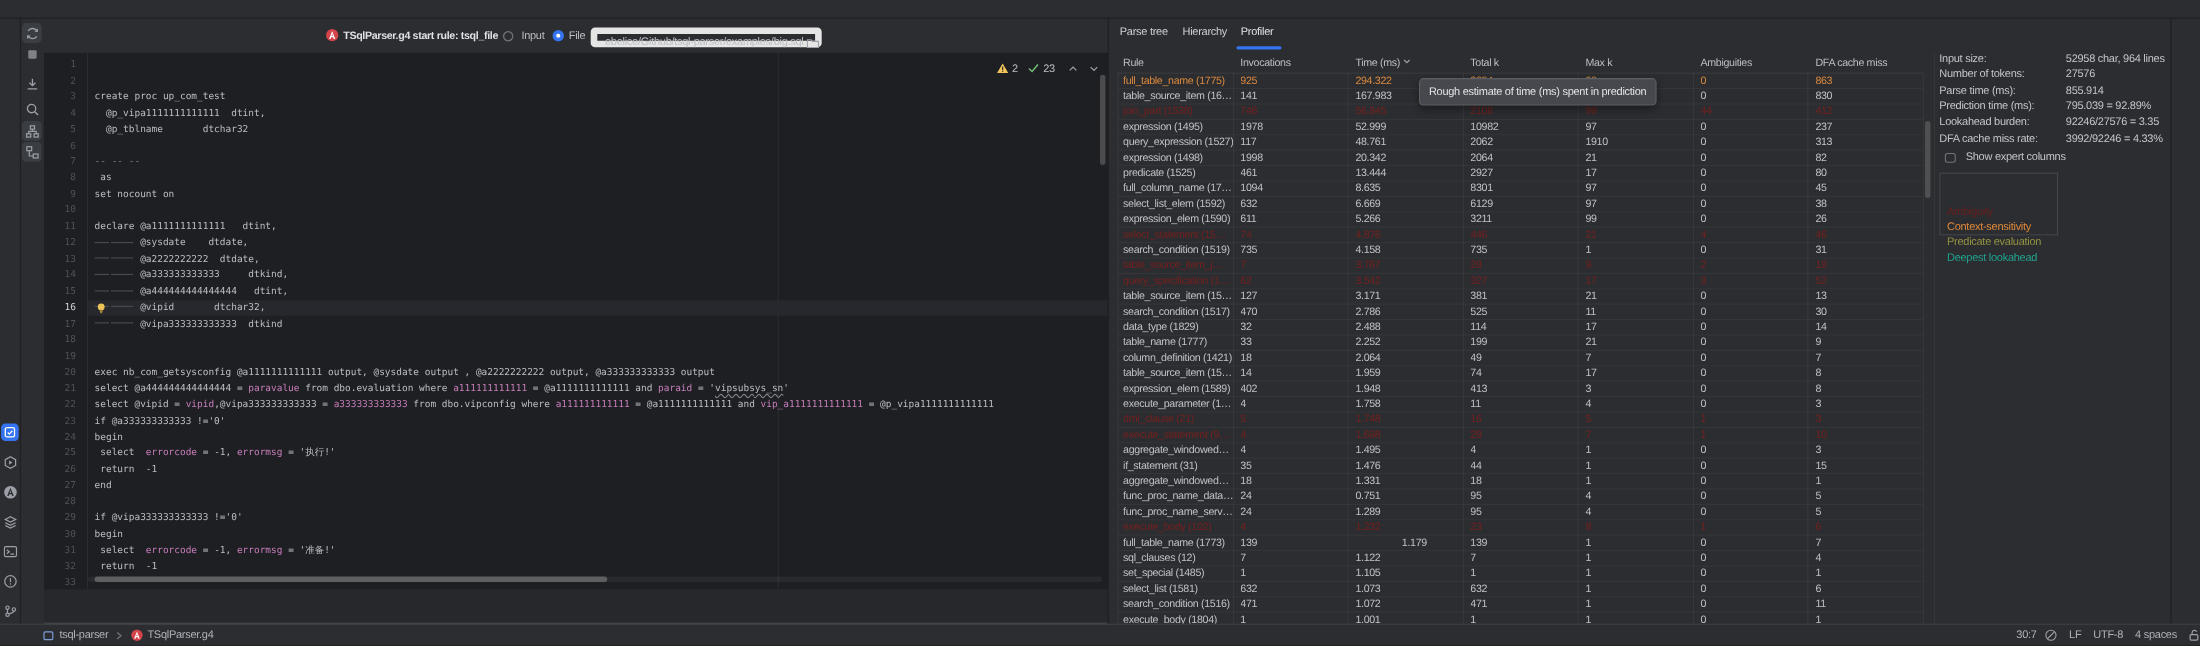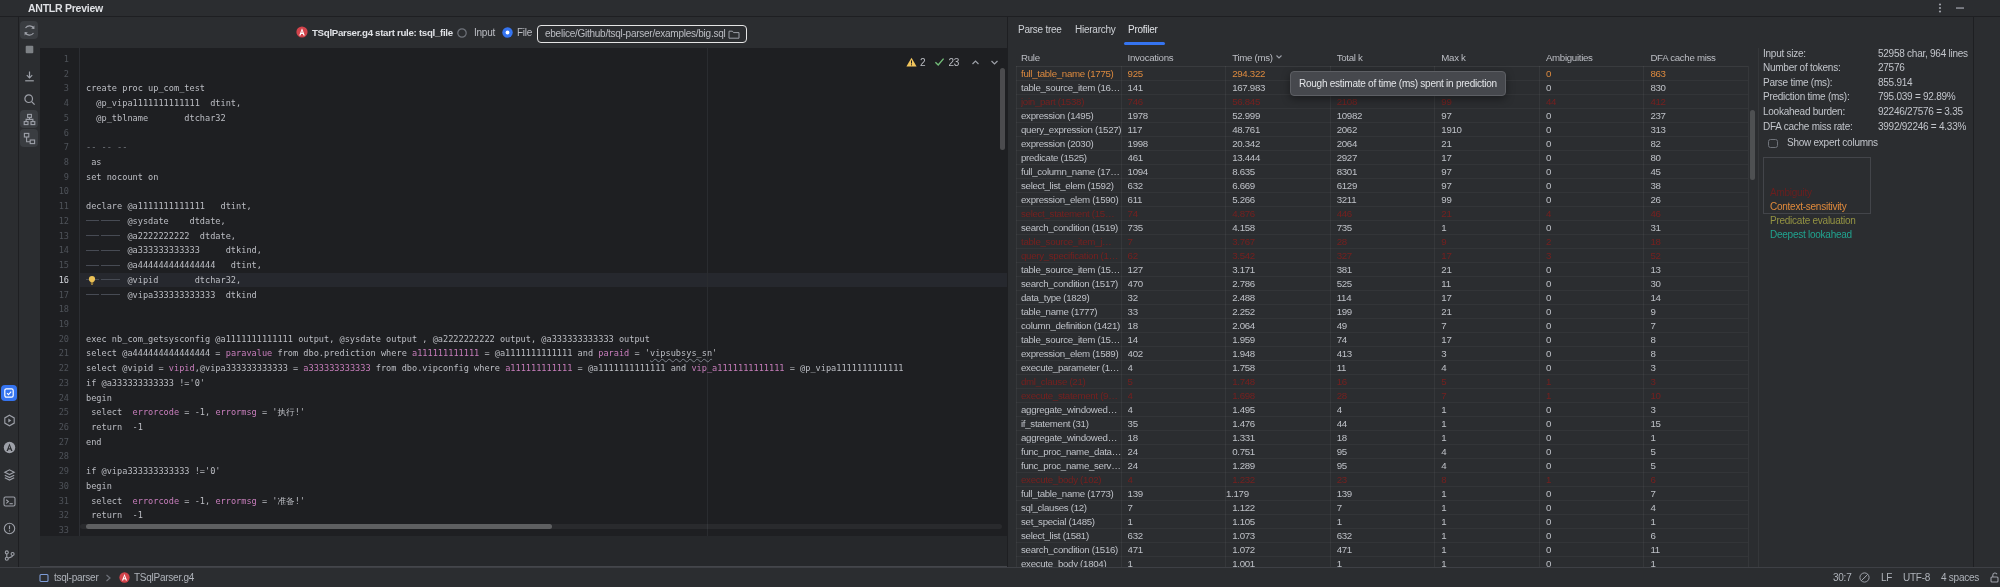--- a/index.html
+++ b/index.html
@@ -22,21 +22,21 @@
 
   
   #tw-toolbar{left:18px;top:16px;width:22px;height:552px;}
   .twt-item{position:absolute;left:2px;width:18px;height:18px;display:flex;align-items:center;justify-content:center;border-radius:4px;}
   .twt-item.chip{background:#3A3D41;}
 
   
   #main-toolbar{left:40px;top:16px;width:967px;height:32px;}
   #grammar-label{font-weight:bold;color:#DFE1E5;white-space:pre;font-size:9.7px;letter-spacing:-0.3px;}
   .radio-label{color:#BCBEC4;}
-  #file-field{box-sizing:border-box;border:1px solid #e5e5e5;border-radius:4px;background:#2B2D30;}
+  #file-field{box-sizing:border-box;border:6px solid #e5e5e5;border-radius:4px;background:#2B2D30;}
   #file-field-text{white-space:nowrap;color:#BCBEC4;}
 
   
   #editor{left:40px;top:48px;width:967px;height:488px;background:#1E1F22;overflow:hidden;}
   #caret-line-bg{left:40px;width:962px;height:14.7px;background:#26282E;}
   .gutter-num{position:absolute;left:0;width:29px;text-align:right;
       font-family:"DejaVu Sans Mono",monospace;font-size:8.6px;letter-spacing:0;color:#4E5259;line-height:14.72px;}
   .gutter-num.cur{color:#D2D5DB;}
   .code-line{position:absolute;left:46px;height:14.72px;line-height:14.72px;white-space:pre;
       font-family:"DejaVu Sans Mono",monospace;font-size:8.6px;letter-spacing:0;color:#BCBEC4;}
@@ -86,37 +86,20 @@
 
   
   #status-bar{left:0;top:568px;width:2000px;height:19px;color:#AFB3BA;}
   .sb-item{position:absolute;top:0;height:19px;display:flex;align-items:center;white-space:nowrap;margin-left:34px;}
 </style>
 </head>
 <body>
 
 <div id="app">
 
-  <div class="abs" id="tw-header">
-    <div class="abs vc" id="tw-title">ANTLR Preview</div>
-    <div class="abs" style="left:1934px;top:2px;">
-      <svg width="12" height="12" viewBox="0 0 12 12">
-          <g fill="#9DA0A8">
-            <circle cx="6" cy="2.5" r="1.1"></circle>
-            <circle cx="6" cy="6" r="1.1"></circle>
-            <circle cx="6" cy="9.5" r="1.1"></circle>
-          </g>
-        </svg>
-    </div>
-    <div class="abs" style="left:1954px;top:2px;">
-      <svg width="12" height="12" viewBox="0 0 12 12">
-          <rect x="2" y="5.4" width="8" height="1.3" fill="#9DA0A8"></rect>
-        </svg>
-    </div>
-  </div>
   <div class="abs hline" style="left:0;top:16px;width:2000px;"></div>
 
   <div class="abs" id="activity-bar">
       <div class="act-item active" style="top: 369px;">
         <svg width="12" height="12" viewBox="0 0 12 12">
           <rect x="1.8" y="1.8" width="8.4" height="8.4" rx="1.6" fill="none" stroke="#fff" stroke-width="1.2"></rect>
           <path d="M4 6.2 5.5 7.7 8.2 4.6" fill="none" stroke="#fff" stroke-width="1.1"></path>
         </svg>
       </div>
       <div class="act-item" style="top: 396.5px;">
@@ -296,21 +279,21 @@
         </div>
         <div class="gutter-num" style="top: 239.52px;">17</div>
         <div class="code-line" style="top: 239.52px;"><span class="tabind"></span><span>@vipa333333333333  dtkind</span></div>
         <div class="gutter-num" style="top: 254.24px;">18</div>
         <div class="code-line" style="top: 254.24px;"></div>
         <div class="gutter-num" style="top: 268.96px;">19</div>
         <div class="code-line" style="top: 268.96px;"></div>
         <div class="gutter-num" style="top: 283.68px;">20</div>
         <div class="code-line" style="top: 283.68px;"><span>exec nb_com_getsysconfig @a1111111111111 output, @sysdate output , @a2222222222 output, @a333333333333 output</span></div>
         <div class="gutter-num" style="top: 298.4px;">21</div>
-        <div class="code-line" style="top: 298.4px;"><span>select @a444444444444444 = </span><span class="tk-p">paravalue</span><span> from dbo.prediction where </span><span class="tk-p">a111111111111</span><span> = @a1111111111111 and </span><span class="tk-p">paraid</span><span> = '</span><span class="tk-typo">vipsubsys_sn</span><span>'</span></div>
+        <div class="code-line" style="top: 298.4px;"><span>select @a444444444444444 = </span><span class="tk-p">paravalue</span><span> from dbo.evaluation where </span><span class="tk-p">a111111111111</span><span> = @a1111111111111 and </span><span class="tk-p">paraid</span><span> = '</span><span class="tk-typo">vipsubsys_sn</span><span>'</span></div>
         <div class="gutter-num" style="top: 313.12px;">22</div>
         <div class="code-line" style="top: 313.12px;"><span>select @vipid = </span><span class="tk-p">vipid</span><span>,@vipa333333333333 = </span><span class="tk-p">a333333333333</span><span> from dbo.vipconfig where </span><span class="tk-p">a111111111111</span><span> = @a1111111111111 and </span><span class="tk-p">vip_a1111111111111</span><span> = @p_vipa1111111111111</span></div>
         <div class="gutter-num" style="top: 327.84px;">23</div>
         <div class="code-line" style="top: 327.84px;"><span>if @a333333333333 !='0'</span></div>
         <div class="gutter-num" style="top: 342.56px;">24</div>
         <div class="code-line" style="top: 342.56px;"><span>begin</span></div>
         <div class="gutter-num" style="top: 357.28px;">25</div>
         <div class="code-line" style="top: 357.28px;"><span> select  </span><span class="tk-p">errorcode</span><span> = -1, </span><span class="tk-p">errormsg</span><span> = '执行!'</span></div>
         <div class="gutter-num" style="top: 372px;">26</div>
         <div class="code-line" style="top: 372px;"><span> return  -1</span></div>
@@ -437,21 +420,21 @@
         <div class="prow" style="top: 56px;">
           <span style="left: 5px; width: 99.6px;">query_expression (1527)</span>
           <span style="left: 111.6px; width: 99.6px;">117</span>
           <span style="left: 216.2px; width: 99.5px;">48.761</span>
           <span style="left: 320.7px; width: 99.6px;">2062</span>
           <span style="left: 425.3px; width: 99.6px;">1910</span>
           <span style="left: 529.9px; width: 99.5px;">0</span>
           <span style="left: 634.4px; width: 99.6px;">313</span>
         </div>
         <div class="prow" style="top: 70px;">
-          <span style="left: 5px; width: 99.6px;">expression (2030)</span>
+          <span style="left: 5px; width: 99.6px;">expression (1498)</span>
           <span style="left: 111.6px; width: 99.6px;">1998</span>
           <span style="left: 216.2px; width: 99.5px;">20.342</span>
           <span style="left: 320.7px; width: 99.6px;">2064</span>
           <span style="left: 425.3px; width: 99.6px;">21</span>
           <span style="left: 529.9px; width: 99.5px;">0</span>
           <span style="left: 634.4px; width: 99.6px;">82</span>
         </div>
         <div class="prow" style="top: 84px;">
           <span style="left: 5px; width: 99.6px;">predicate (1525)</span>
           <span style="left: 111.6px; width: 99.6px;">461</span>
@@ -664,21 +647,21 @@
           <span style="left: 111.6px; width: 99.6px;">4</span>
           <span style="left: 216.2px; width: 99.5px;">1.232</span>
           <span style="left: 320.7px; width: 99.6px;">23</span>
           <span style="left: 425.3px; width: 99.6px;">8</span>
           <span style="left: 529.9px; width: 99.5px;">1</span>
           <span style="left: 634.4px; width: 99.6px;">6</span>
         </div>
         <div class="prow" style="top: 420px;">
           <span style="left: 5px; width: 99.6px;">full_table_name (1773)</span>
           <span style="left: 111.6px; width: 99.6px;">139</span>
-          <span style="left: 210px; width: 99.5px;">1.179</span>
+          <span style="left: 220px; width: 99.5px; text-align: center;">1.179</span>
           <span style="left: 320.7px; width: 99.6px;">139</span>
           <span style="left: 425.3px; width: 99.6px;">1</span>
           <span style="left: 529.9px; width: 99.5px;">0</span>
           <span style="left: 634.4px; width: 99.6px;">7</span>
         </div>
         <div class="prow" style="top: 434px;">
           <span style="left: 5px; width: 99.6px;">sql_clauses (12)</span>
           <span style="left: 111.6px; width: 99.6px;">7</span>
           <span style="left: 216.2px; width: 99.5px;">1.122</span>
           <span style="left: 320.7px; width: 99.6px;">7</span>

